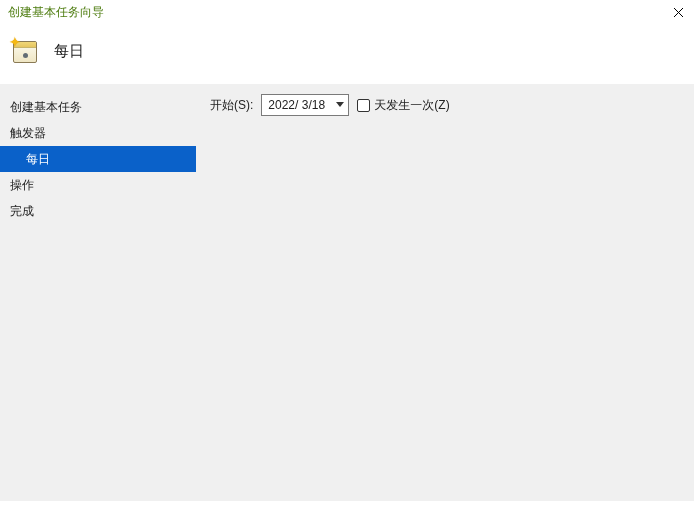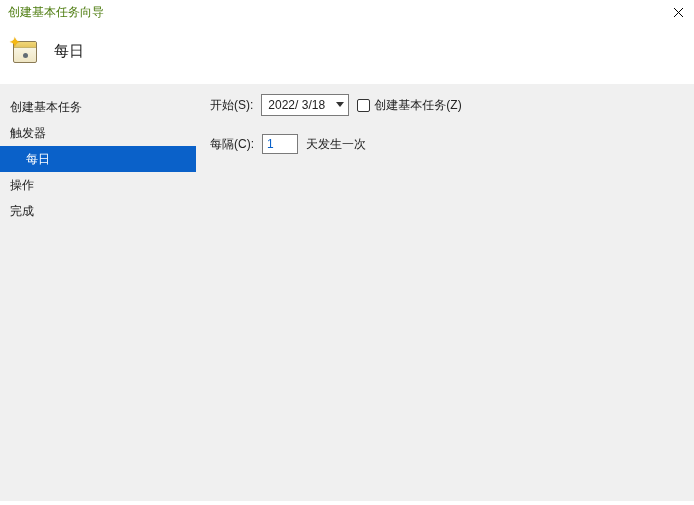--- a/index.html
+++ b/index.html
@@ -211,23 +211,18 @@
         <span class="caret">
           <svg width="8" height="6" viewBox="0 0 8 6">
               <path d="M0 0 L8 0 L4 5 Z" fill="#333"></path>
             </svg>
         </span>
       </span>
 
 
       <label class="cbwrap">
         <span class="cb"></span>
-        <span>创建基本任务(Z)</span>
+        <span>天发生一次(Z)</span>
       </label>
     </div>
 
-    <div class="row">
-      <span class="label">每隔(C):</span>
-      <input class="numinput" type="text" value="1" style="">
-      <span class="label">天发生一次</span>
-    </div>
   </div>
 </div>
 
 </body></html>

